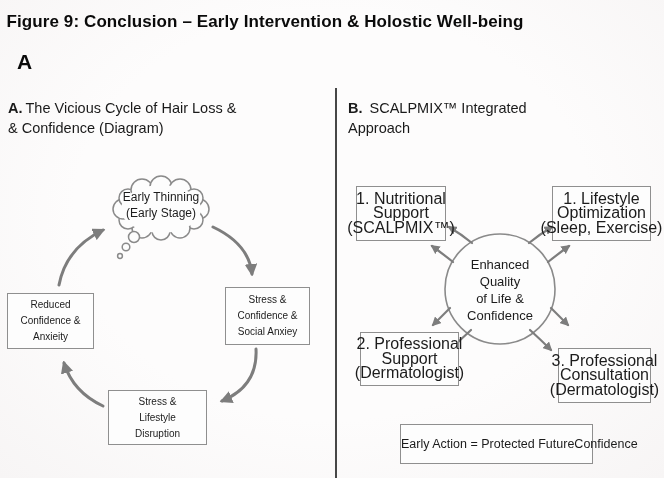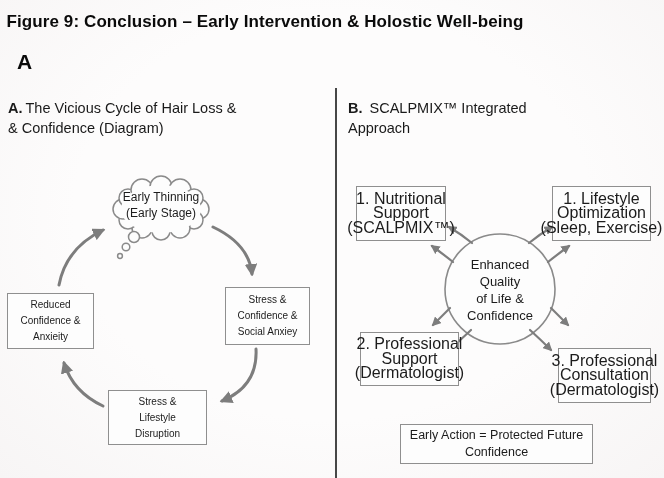--- a/index.html
+++ b/index.html
@@ -28,21 +28,21 @@
   }
   .box span{display:block;white-space:nowrap;}
   .box-b{font-size:16px;line-height:14.5px;}
   .floating-label{
     position:absolute;text-align:center;font-size:12px;line-height:16px;color:#1c1c1c;
   }
   .floating-label span{display:block;white-space:nowrap;}
   .circle-label{font-size:13px;line-height:17px;}
   .banner{
     position:absolute;border:1px solid #8f8f8f;background:#fdfdfd;
-    display:flex;flex-direction:column;justify-content:center;align-items:center;
+    display:flex;align-items:center;
     text-align:center;font-size:12.5px;line-height:17px;color:#1c1c1c;
   }
   .banner span{display:block;white-space:nowrap;}
 </style>
 </head>
 <body>
 
 <div class="stage">
 
   <div class="title">Figure 9: Conclusion – Early Intervention &amp; Holostic Well-being</div>

